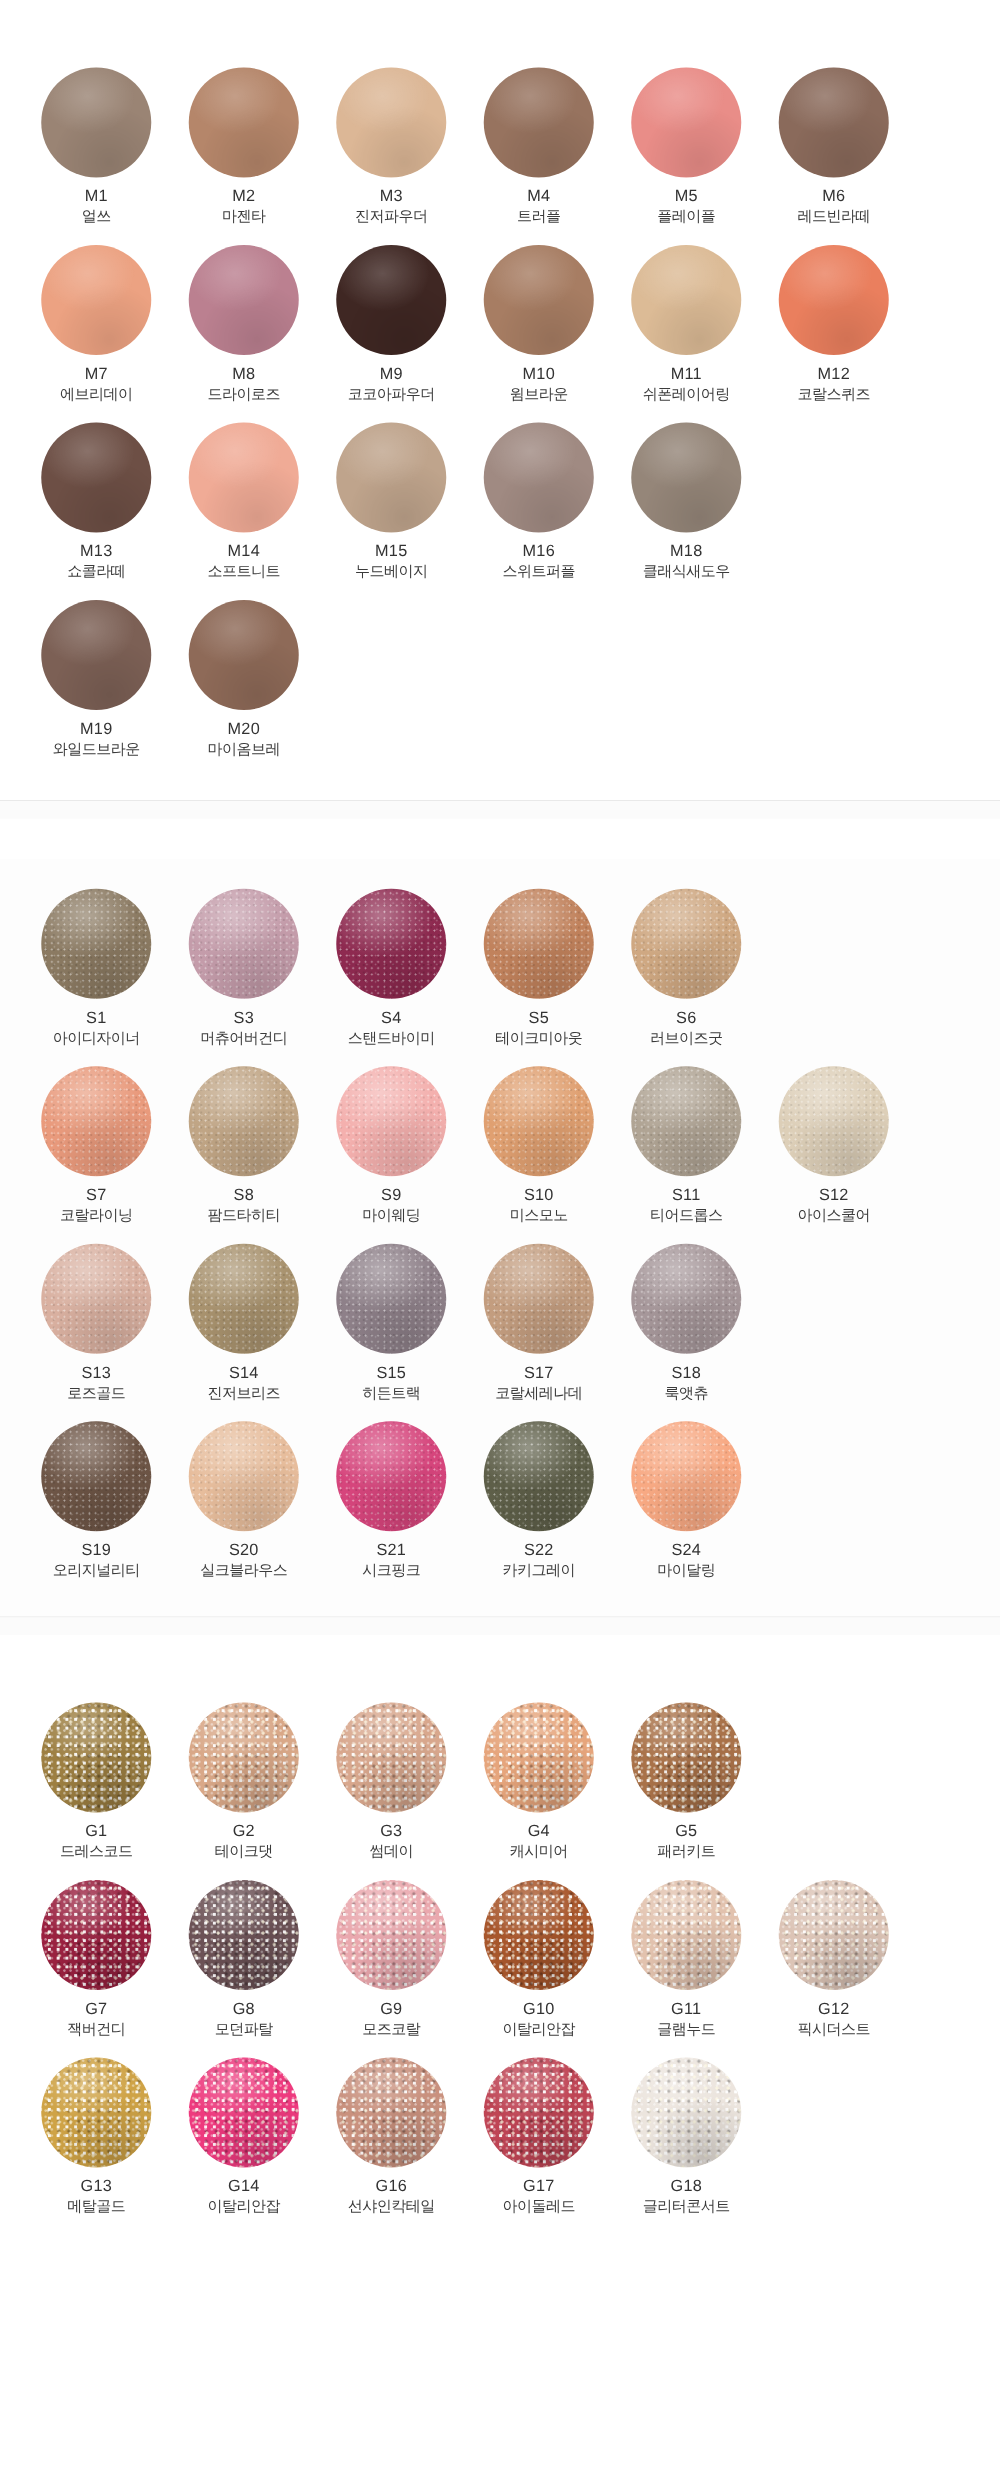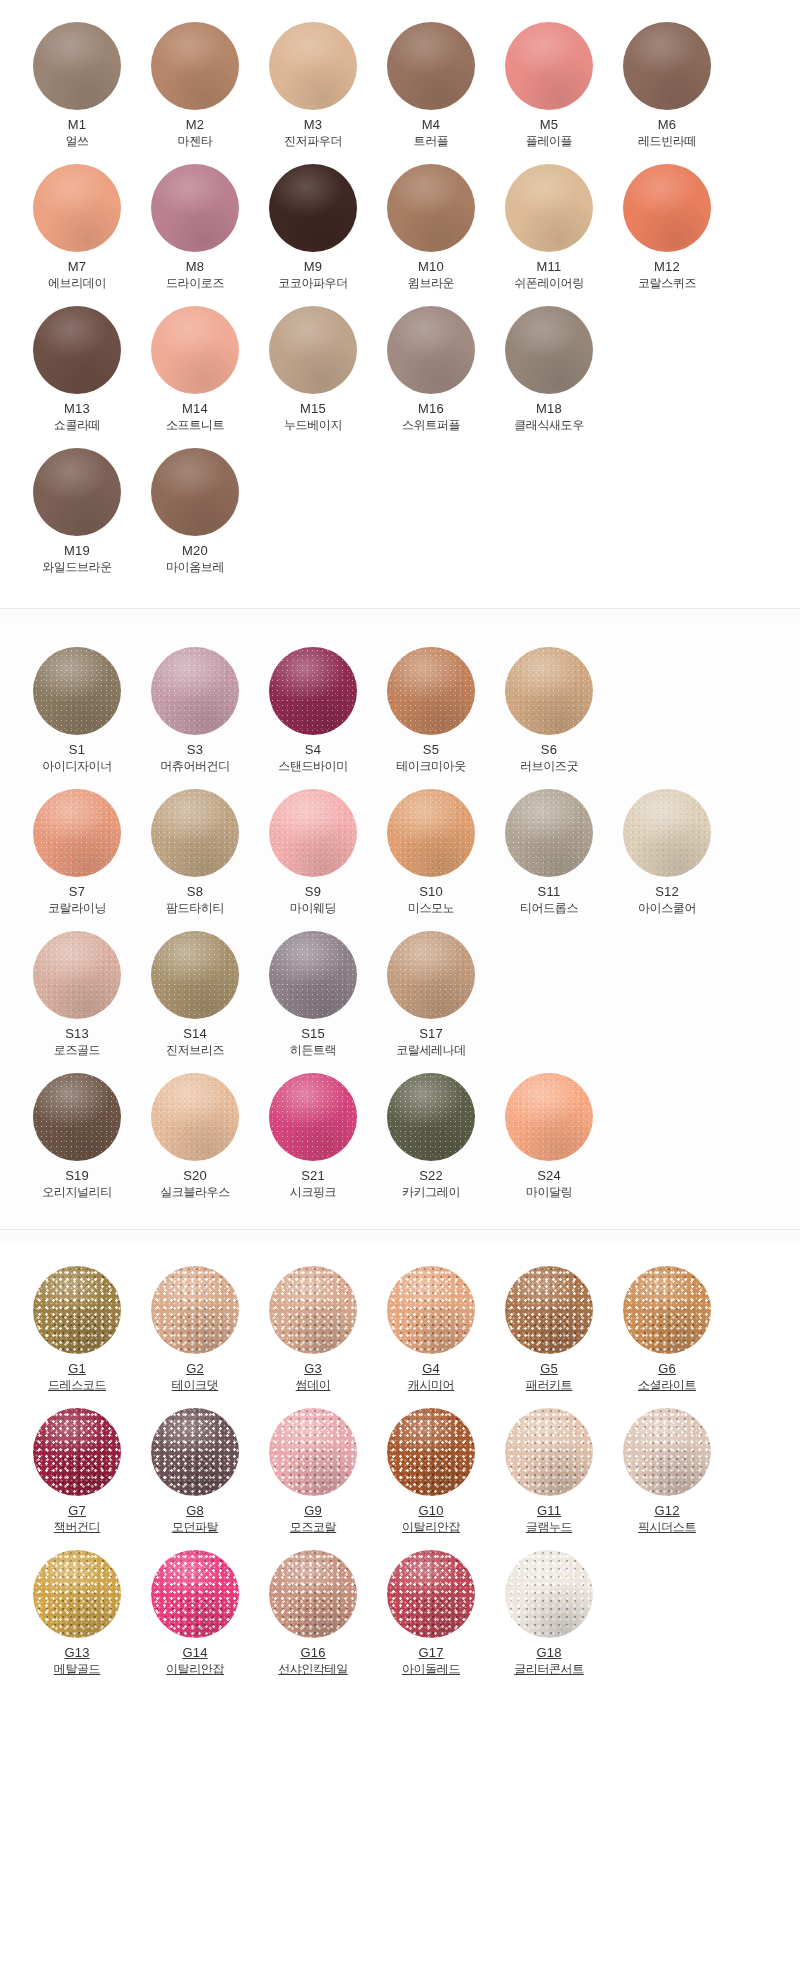--- a/index.html
+++ b/index.html
@@ -21,24 +21,25 @@
     background: #ffffff;
     overflow: hidden;
   }
 
   
   .section {
     position: relative;
     width: 800px;
     box-sizing: border-box;
     background: #ffffff;
+    margin-top: 32px;
   }
   .section.matte   { padding: 18px 0 22px 0; }
   .section.shimmer { padding: 20px 0 18px 0; background: #fdfdfd; }
-  .section.glitter { padding: 18px 0 20px 0; text-decoration: underline; }
+  .section.glitter { padding: 18px 0 20px 0; }
 
   .section-divider {
     height: 1px;
     width: 800px;
     background: #e9e9e9;
     margin: 0;
   }
   .section-gap {
     height: 14px;
     width: 800px;
@@ -420,20 +421,27 @@
             <div class="code">S15</div>
             <div class="name">히든트랙</div>
           </div>
           <div class="cell">
             <div class="swatch-wrap">
               <div class="swatch shimmer" style="background: rgb(195, 157, 127);"></div>
             </div>
             <div class="code">S17</div>
             <div class="name">코랄세레나데</div>
           </div>
+          <div class="cell">
+            <div class="swatch-wrap">
+              <div class="swatch shimmer" style="background: rgb(166, 151, 154);"></div>
+            </div>
+            <div class="code">S18</div>
+            <div class="name">룩앳츄</div>
+          </div>
         </div>
         <div class="row">
           <div class="cell">
             <div class="swatch-wrap">
               <div class="swatch shimmer" style="background: rgb(109, 85, 70);"></div>
             </div>
             <div class="code">S19</div>
             <div class="name">오리지널리티</div>
           </div>
           <div class="cell">
@@ -502,27 +510,20 @@
             <div class="code">G4</div>
             <div class="name">캐시미어</div>
           </div>
           <div class="cell">
             <div class="swatch-wrap">
               <div class="swatch glitter" style="background: rgb(169, 114, 73);"></div>
             </div>
             <div class="code">G5</div>
             <div class="name">패러키트</div>
           </div>
-          <div class="cell">
-            <div class="swatch-wrap">
-              <div class="swatch glitter" style="background: rgb(204, 140, 82);"></div>
-            </div>
-            <div class="code">G6</div>
-            <div class="name">소셜라이트</div>
-          </div>
         </div>
         <div class="row">
           <div class="cell">
             <div class="swatch-wrap">
               <div class="swatch glitter" style="background: rgb(154, 33, 64);"></div>
             </div>
             <div class="code">G7</div>
             <div class="name">잭버건디</div>
           </div>
           <div class="cell">

